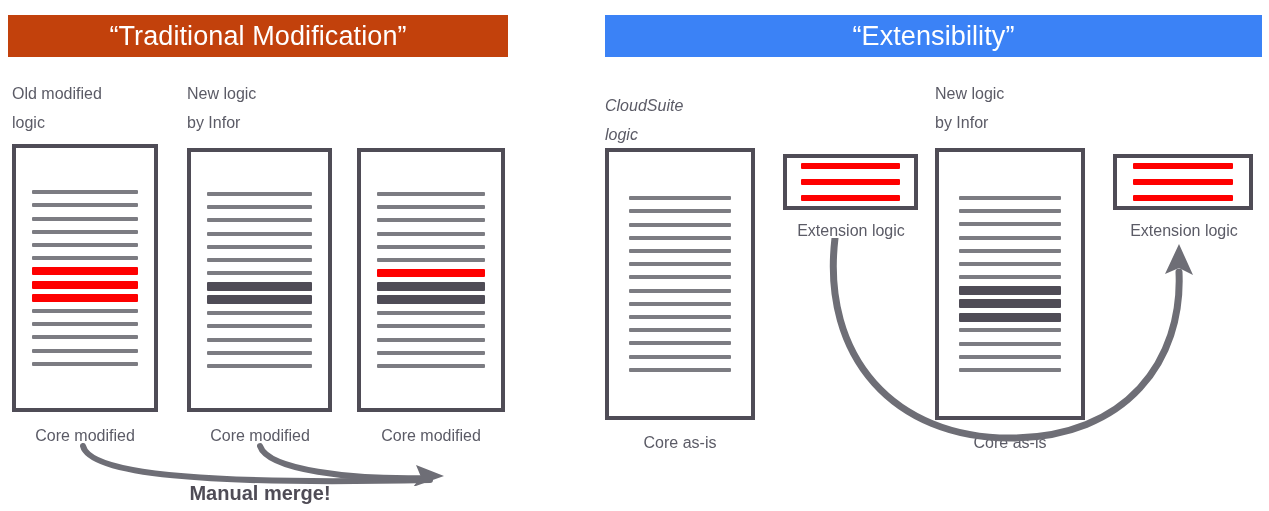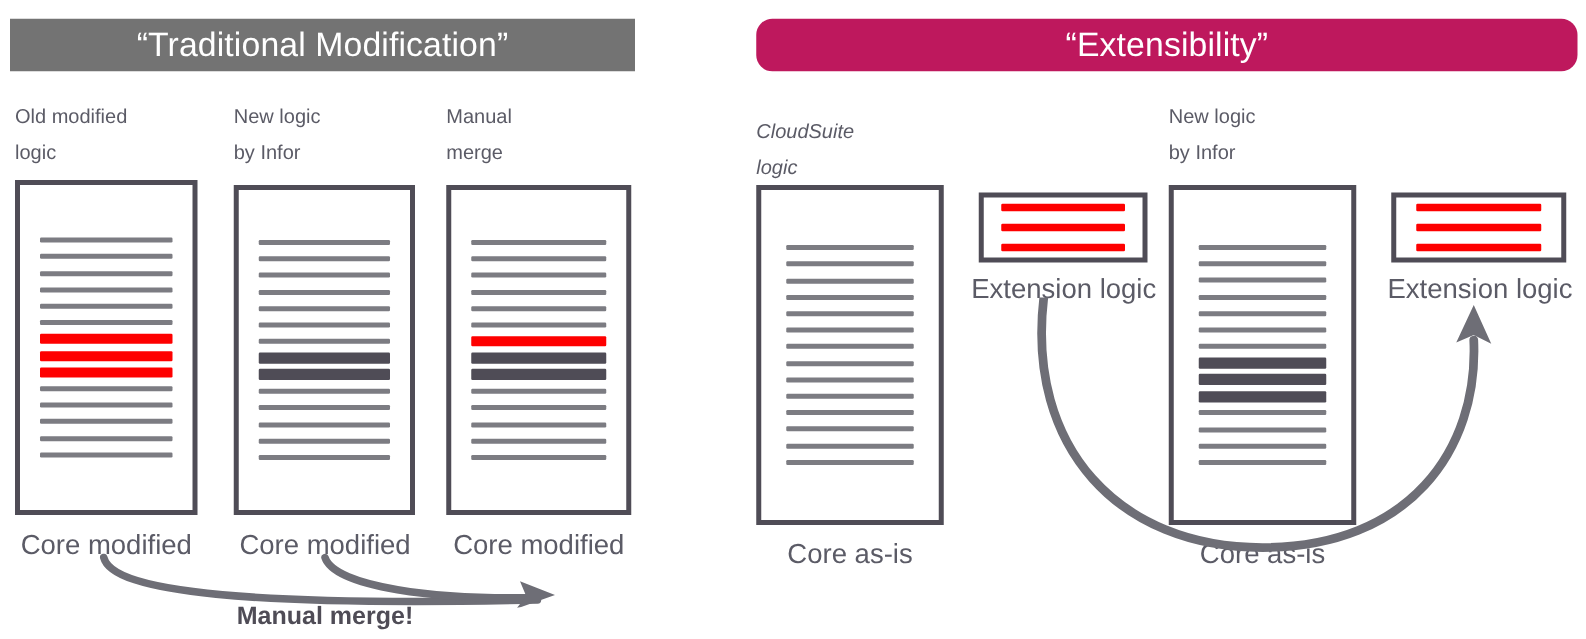--- a/index.html
+++ b/index.html
@@ -43,42 +43,40 @@
 
   .ext-box{
     position:absolute;box-sizing:border-box;
     border:4px solid #4f4c56;background:#ffffff;
     display:flex;flex-direction:column;justify-content:center;
     padding:0 18px;
   }
   .ext-box .ln-red{height:6px;margin:5px 0;}
 
   .caption{
-    position:absolute;color:#5b5b66;font-size:22px;line-height:26px;
+    position:absolute;color:#5b5b66;font-size:16px;line-height:26px;
     text-align:center;white-space:nowrap;
   }
   .bold-caption{
     position:absolute;color:#4f4c56;font-size:20px;line-height:30px;
     font-weight:bold;text-align:center;white-space:nowrap;
   }
   .arrow-svg{position:absolute;pointer-events:none;}
 </style>
 </head>
 <body>
 
 <div class="panel" id="panel-left">
 
-  <div class="title-bar" id="title-left" style="background:#737373;">“Traditional Modification”</div>
+  <div class="title-bar" id="title-left" style="background:#c2410c;">“Traditional Modification”</div>
 
   <div class="col-label" style="left:12px;top:79px;width:146px;">Old modified
 logic</div>
   <div class="col-label" style="left:187px;top:79px;width:146px;">New logic
 by Infor</div>
-  <div class="col-label" style="left:357px;top:79px;width:148px;">Manual
-merge</div>
 
   <div class="doc-box" style="left:12px;top:144px;width:146px;height:268px;">
     <div class="lines">
         <div class="line ln-gray"></div>
         <div class="line ln-gray"></div>
         <div class="line ln-gray"></div>
         <div class="line ln-gray"></div>
         <div class="line ln-gray"></div>
         <div class="line ln-gray"></div>
         <div class="line ln-red"></div>
@@ -138,21 +136,21 @@
     <path d="M23,6 C30,34 140,45 370,40" fill="none" stroke="#6e6e76" stroke-width="6" stroke-linecap="round"></path>
     <path d="M200,6 C208,30 290,40 370,38" fill="none" stroke="#6e6e76" stroke-width="6" stroke-linecap="round"></path>
     <path d="M384,36 L356,25 L361,37 L353,47 Z" fill="#6e6e76"></path>
   </svg>
 
   <div class="bold-caption" style="left:120px;top:478px;width:280px;">Manual merge!</div>
 </div>
 
 <div class="panel" id="panel-right">
 
-  <div class="title-bar" id="title-right" style="background:#be185d;border-radius:13px;">“Extensibility”</div>
+  <div class="title-bar" id="title-right" style="background:#3b82f6;">“Extensibility”</div>
 
   <div class="col-label" style="left:45px;top:91px;width:150px;font-style:italic;">CloudSuite
 logic</div>
   <div class="col-label" style="left:375px;top:79px;width:150px;">New logic
 by Infor</div>
 
   <div class="doc-box" style="left:45px;top:148px;width:150px;height:272px;">
     <div class="lines tall">
         <div class="line ln-gray"></div>
         <div class="line ln-gray"></div>

